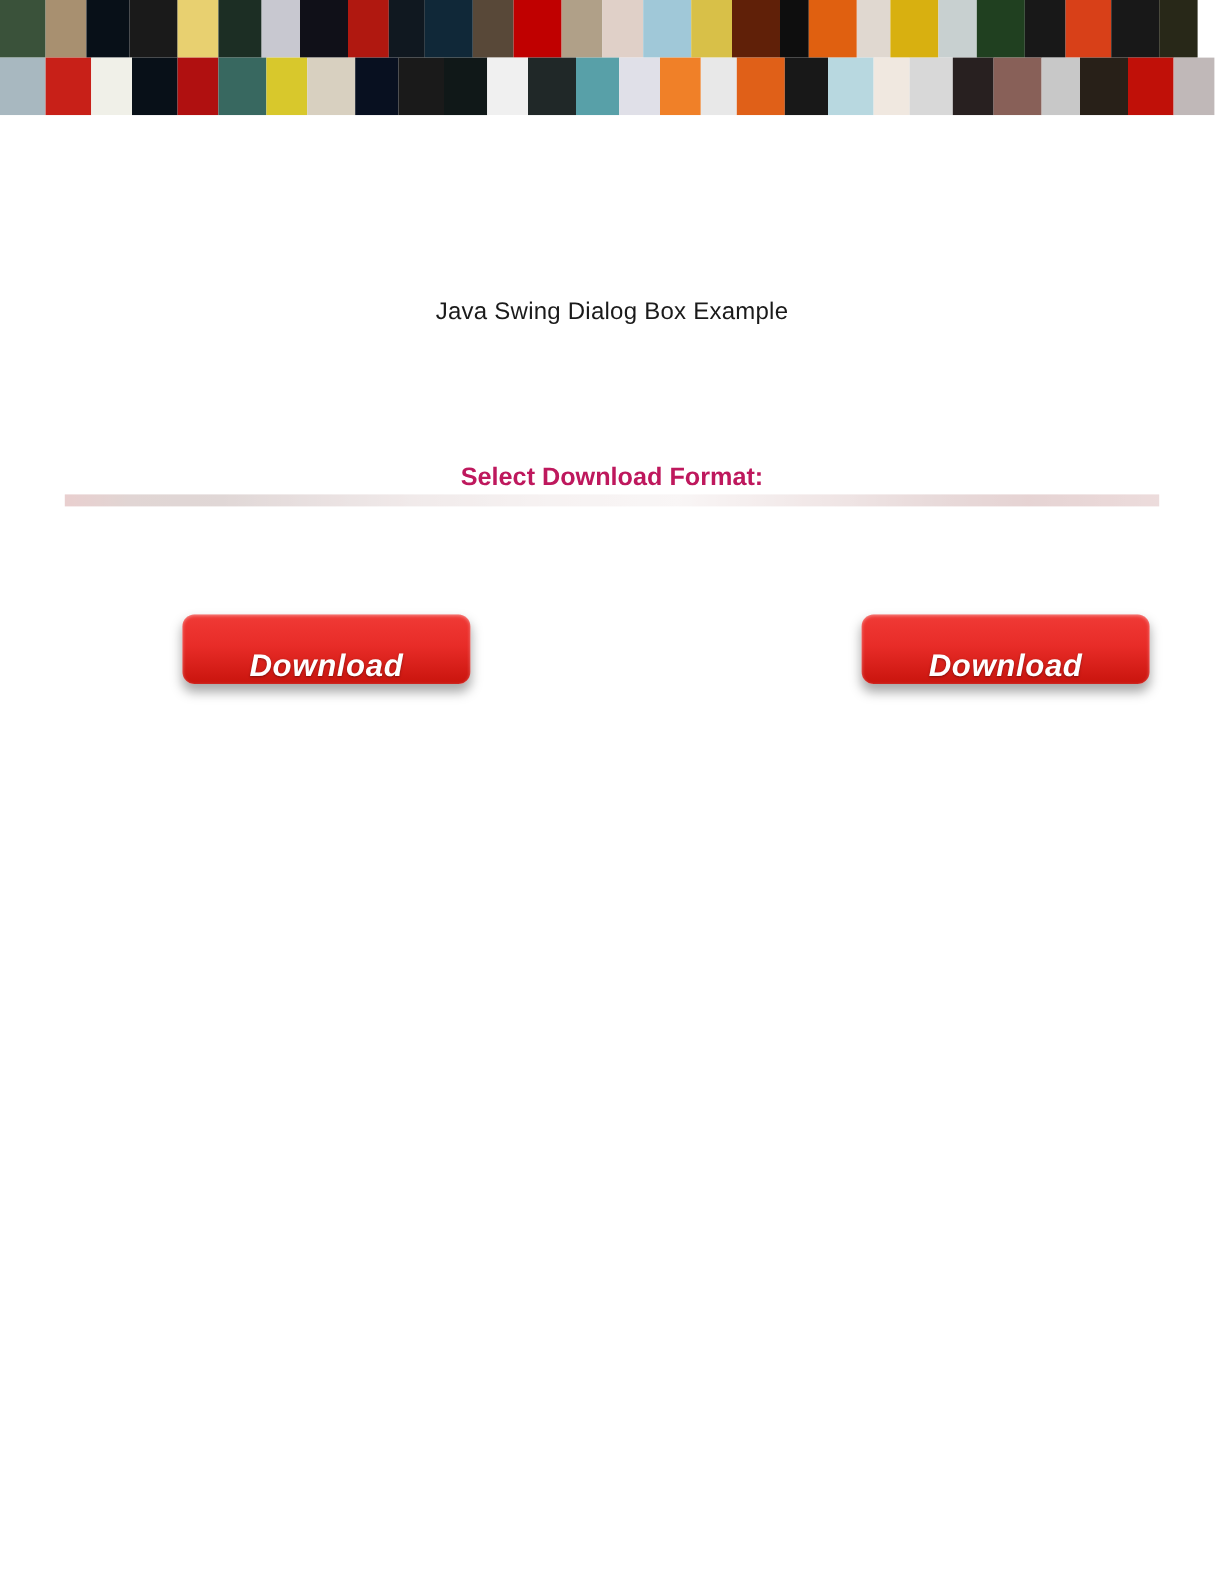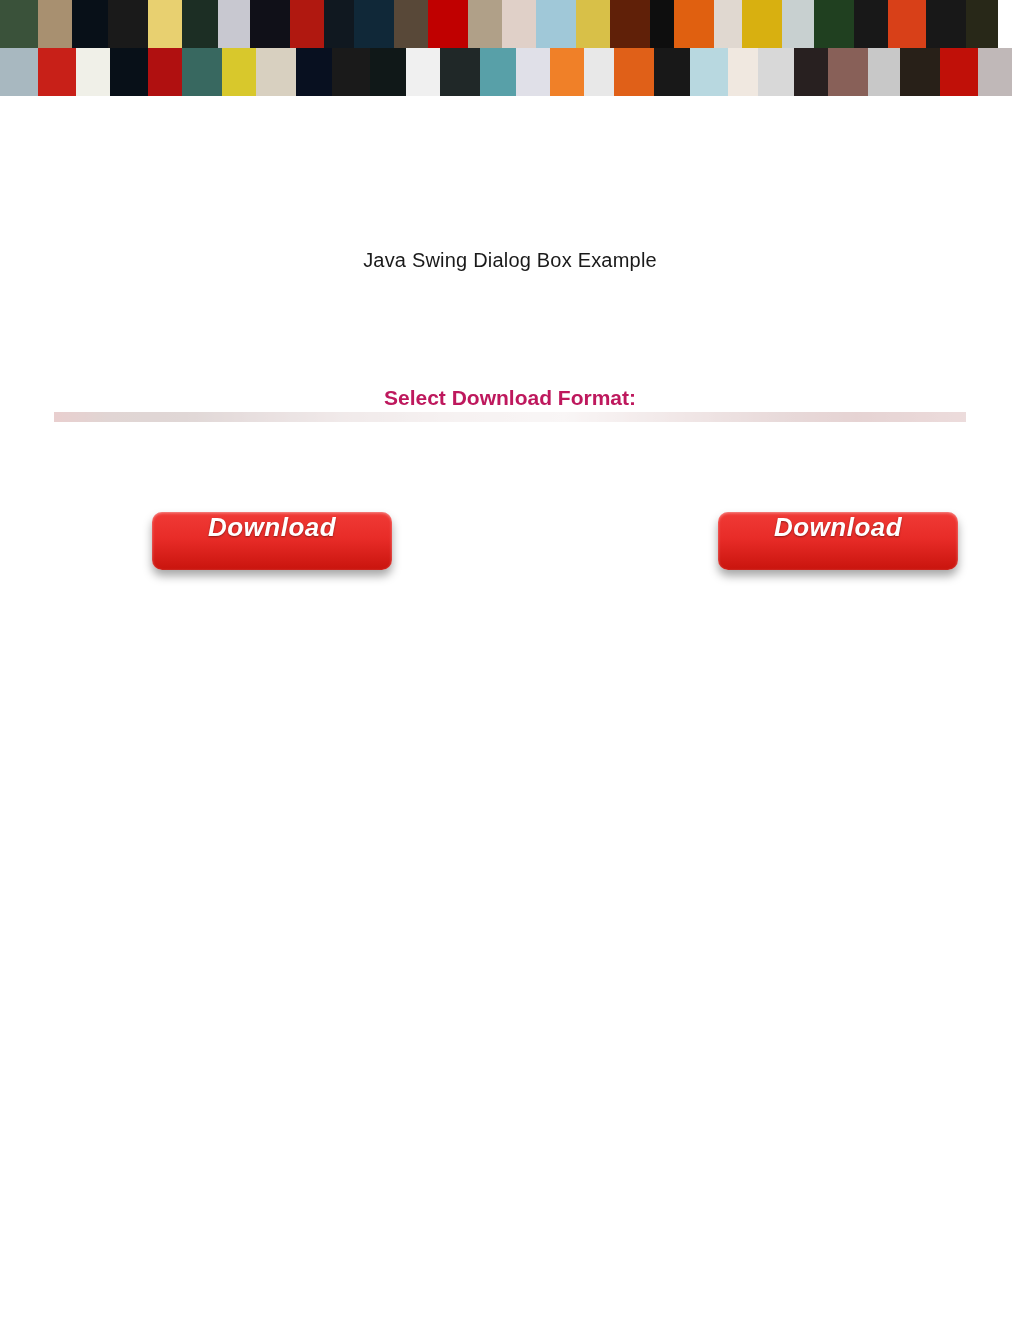--- a/index.html
+++ b/index.html
@@ -86,21 +86,21 @@
   .dl-btn .pill {
     position: absolute;
     left: 90px;
     top: 14px;
     width: 240px;
     height: 58px;
     border-radius: 10px;
     background: linear-gradient(180deg, #f03a36 0%, #e82c28 45%, #c9140d 100%);
     box-shadow: 0 6px 10px rgba(0,0,0,.35), inset 0 1px 3px rgba(255,255,255,.45);
     display: flex;
-    align-items: flex-start;
+    align-items: flex-end;
     justify-content: center;
   }
   .dl-btn .pill-label {
     color: #fff;
     font-size: 26px;
     font-weight: 700;
     font-style: italic;
     letter-spacing: 0.5px;
     text-shadow: 0 1px 2px rgba(0,0,0,.4);
   }

